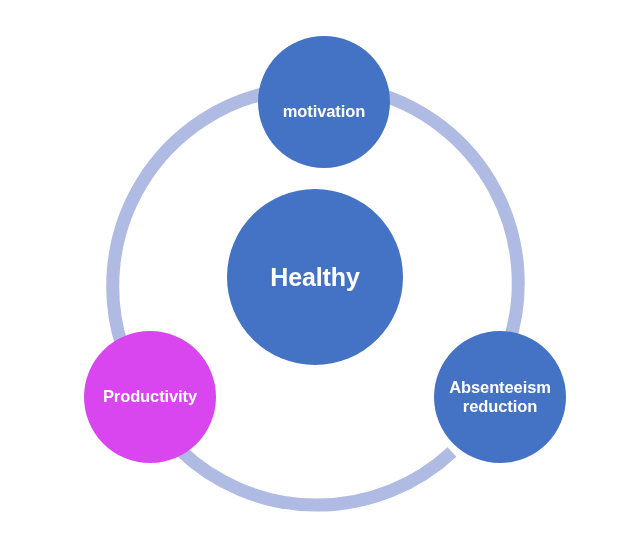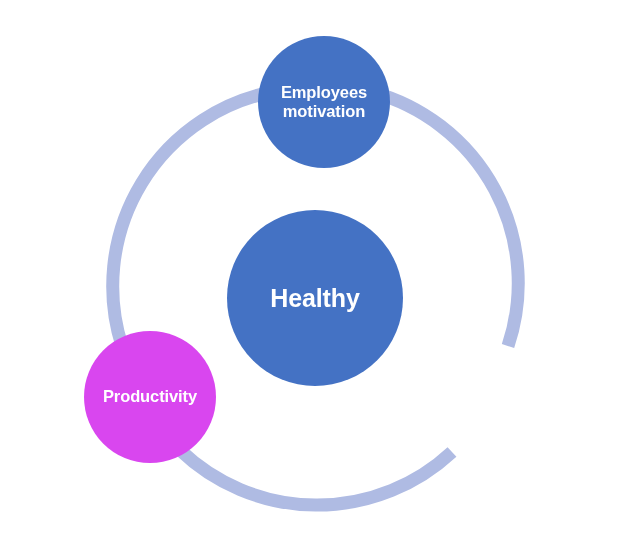--- a/index.html
+++ b/index.html
@@ -46,21 +46,21 @@
     color: #ffffff;
     font-weight: bold;
     line-height: 1.18;
     letter-spacing: -0.1px;
     white-space: nowrap;
   }
 
   
   #center-node {
     left: 227px;
-    top: 210px;
+    top: 189px;
     width: 176px;
     height: 176px;
     z-index: 3;
   }
   #center-node .node-label {
     font-size: 25px;
     line-height: 1.22;
   }
 
   
@@ -105,21 +105,24 @@
     <path d="M 180 450 A 198 198 0 0 0 452 452" fill="none" stroke="#AFBBE3" stroke-width="13"></path>
 
     <path d="M 508 346 A 198 198 0 0 0 372 92" fill="none" stroke="#AFBBE3" stroke-width="13"></path>
   </svg>
 
   <div class="node" id="center-node" style="background: rgb(68, 114, 196);">
     <div class="node-label" style="color: rgb(255, 255, 255);"><span>Healthy</span><br></div>
   </div>
 
   <div class="node satellite" id="node-top" style="background: rgb(68, 114, 196);">
-    <div class="node-label" style="color: rgb(255, 255, 255);"><span>Employees</span><br><span>motivation</span></div>
+    <div class="node-label" style="color: rgb(255, 255, 255);"><br><span>motivation</span></div>
   </div>
 
   <div class="node satellite" id="node-left" style="background: #d946ef;">
     <div class="node-label" style="color: rgb(255, 255, 255);"><span>Productivity</span></div>
   </div>
 
+  <div class="node satellite" id="node-right" style="background: rgb(68, 114, 196);">
+    <div class="node-label" style="color: rgb(255, 255, 255);"><span>Absenteeism</span><br><span>reduction</span></div>
+  </div>
 
 </div>
 
 </body></html>

